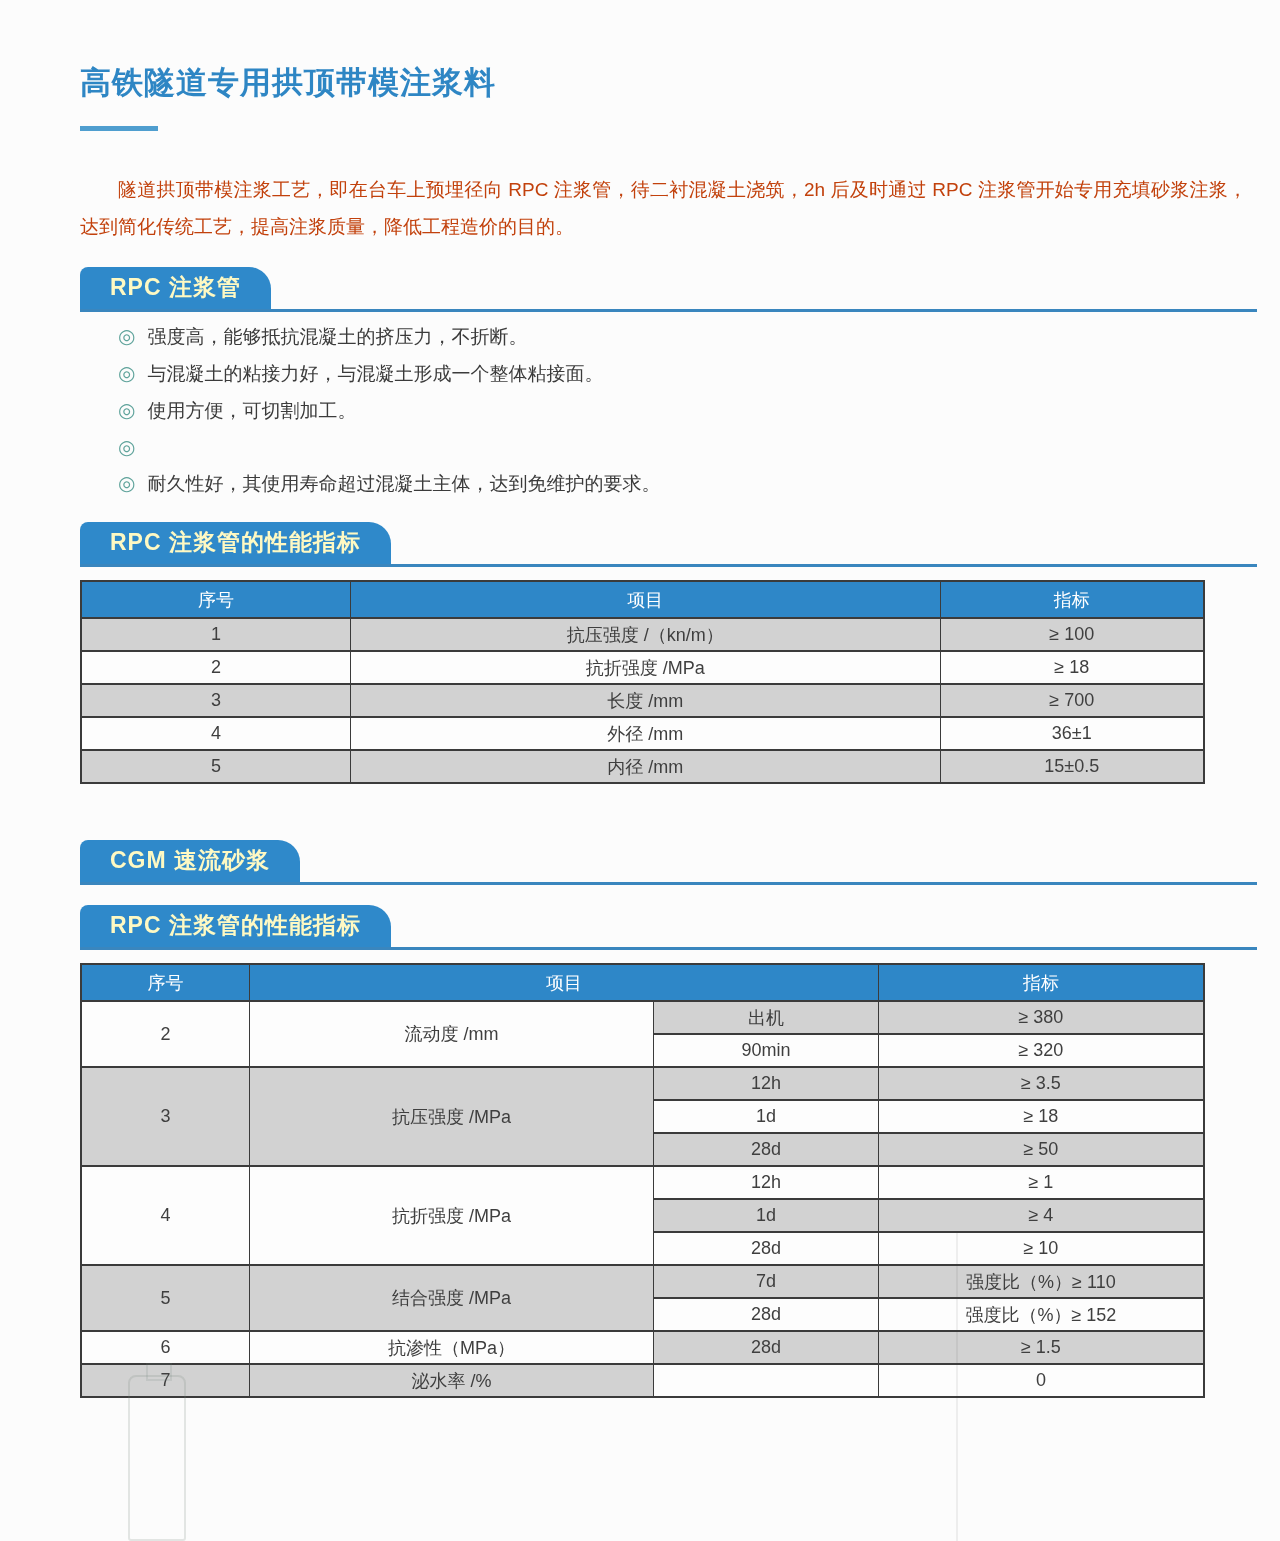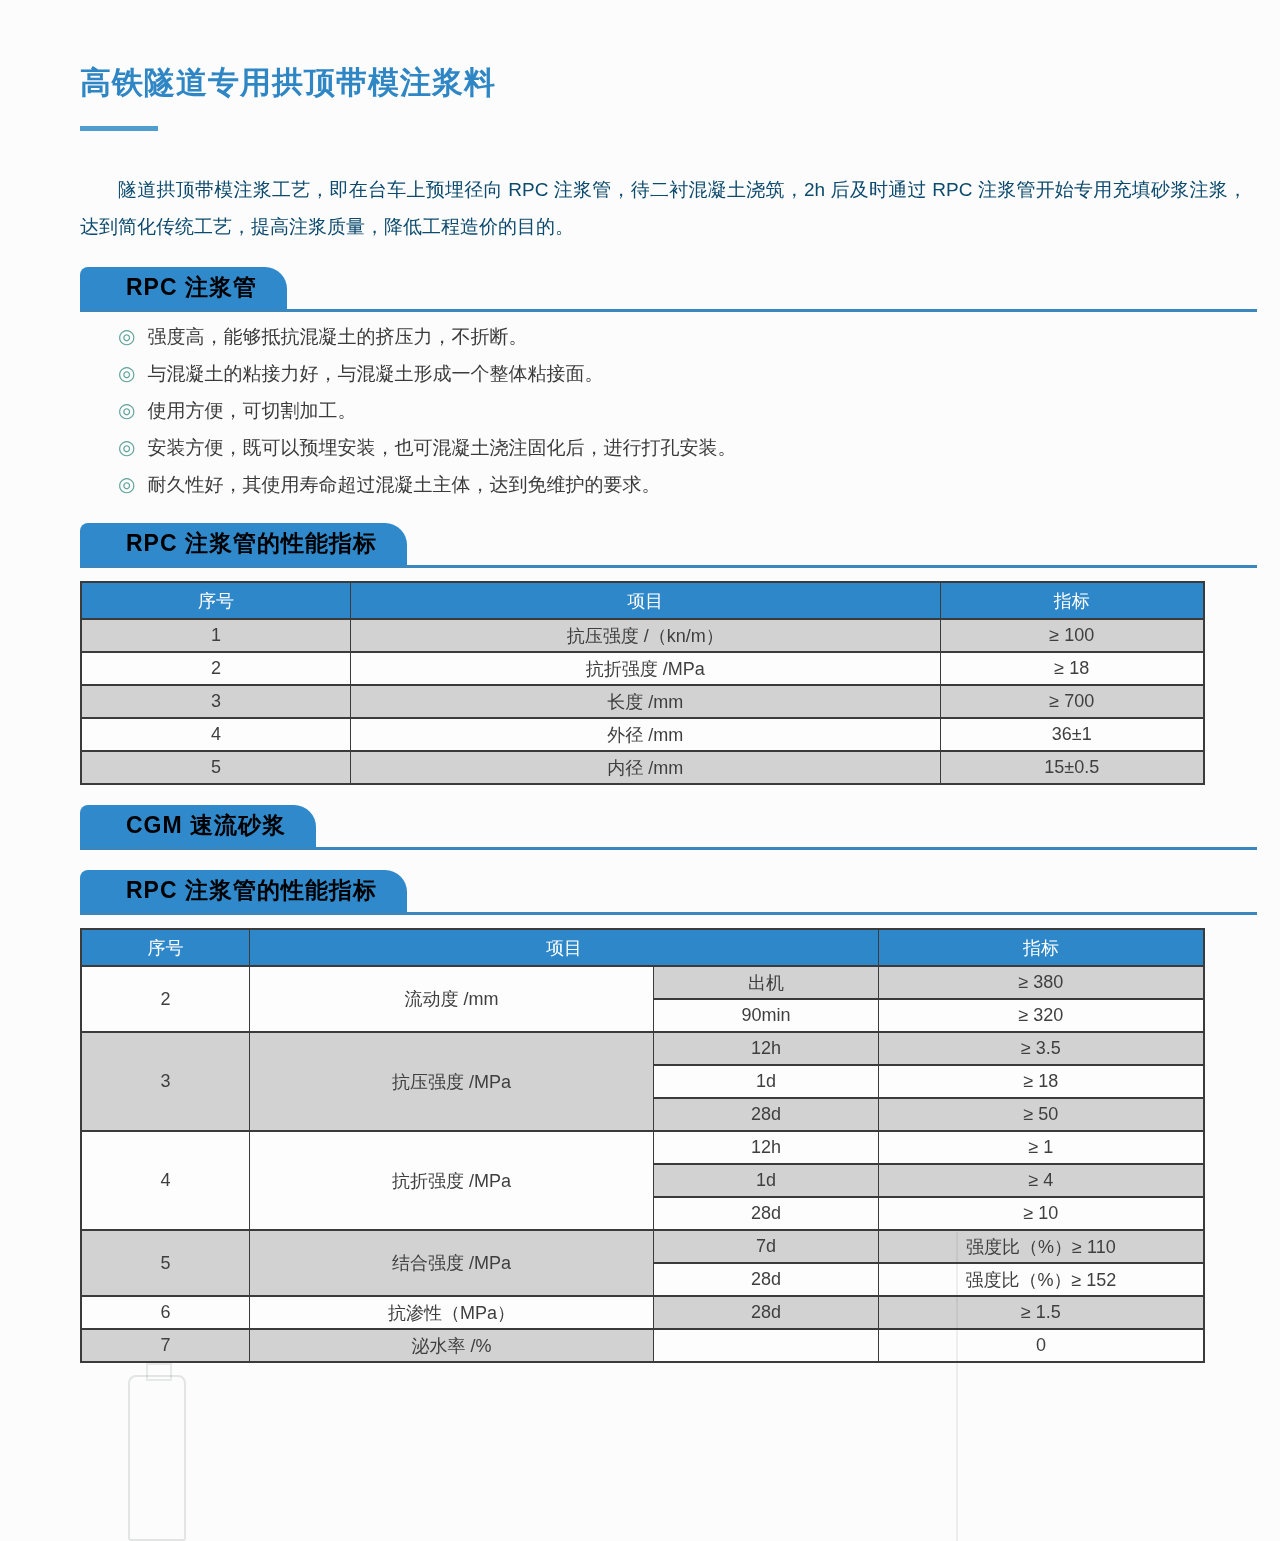--- a/index.html
+++ b/index.html
@@ -28,39 +28,39 @@
     margin-top: 22px;
   }
 
   
   .para {
     width: 1167px;
     font-size: 19px;
     line-height: 37px;
     text-indent: 2em;
     text-align: justify;
-    color: #0c4a6e;
+    color: #c2410c;
   }
   .intro { margin-top: 40px; }
 
   
   .section-head {
     width: 1177px;
     border-bottom: 3px solid #3a86be;
     line-height: 0;
   }
   .banner {
     display: inline-block;
     background: var(--banner_blue, #2f89ca);
-    color: #000000;
+    color: #fef9c3;
     font-size: 23px;
     font-weight: bold;
     letter-spacing: 1px;
     line-height: 1;
-    padding: 9px 30px 10px 46px;
+    padding: 9px 30px 10px 30px;
     border-radius: 8px 22px 0 0;
   }
   .mt-banner1 { margin-top: 22px; }
   .mt-para-after-banner { margin-top: 16px; }
 
   
   .feature-list {
     list-style: none;
     margin-top: 6px;
     padding-left: 38px;
@@ -100,21 +100,21 @@
   table { border: 2px solid var(--border_dark, #3b3b3b); }
   thead th {
     background: var(--accent, #2e87c8);
     color: #ffffff;
     height: 37px;
     font-size: 18px;
   }
   .bg-g { background: #d2d2d2; }
   .bg-w { background: #fdfdfd; }
 
-  .mt-sec { margin-top: 20px; }
+  .mt-sec { margin-top: 56px; }
   .mt-sec-sm { margin-top: 20px; }
   .mt-banner-tight { margin-top: 8px; }
 
   
   .ghost { position: absolute; pointer-events: none; z-index: 5; }
   .ghost-bottle {
     left: 128px; top: 1375px; width: 58px; height: 166px;
     border: 2px solid rgba(110, 125, 118, 0.18);
     border-radius: 8px 8px 3px 3px;
   }
@@ -150,21 +150,20 @@
     <li>
       <span class="bullet">◎</span>
       <span>与混凝土的粘接力好，与混凝土形成一个整体粘接面。</span>
     </li>
     <li>
       <span class="bullet">◎</span>
       <span>使用方便，可切割加工。</span>
     </li>
     <li>
       <span class="bullet">◎</span>
-      <span>安装方便，既可以预埋安装，也可混凝土浇注固化后，进行打孔安装。</span>
     </li>
     <li>
       <span class="bullet">◎</span>
       <span>耐久性好，其使用寿命超过混凝土主体，达到免维护的要求。</span>
     </li>
   </ul>
 
   <div class="section-head mt-sec-sm">
     <span class="banner">RPC 注浆管的性能指标</span>
   </div>

